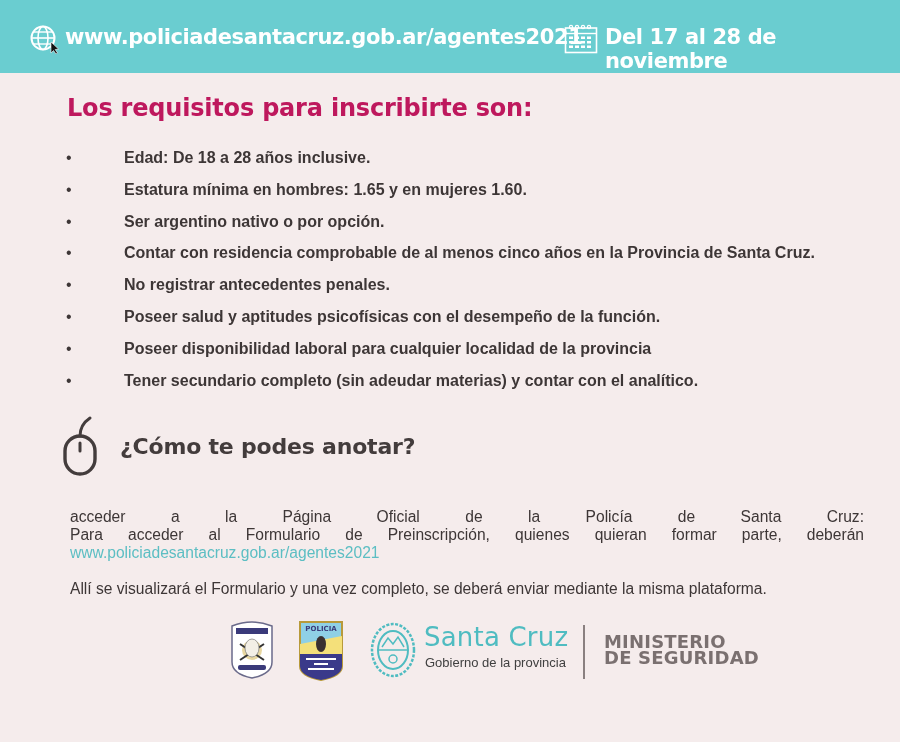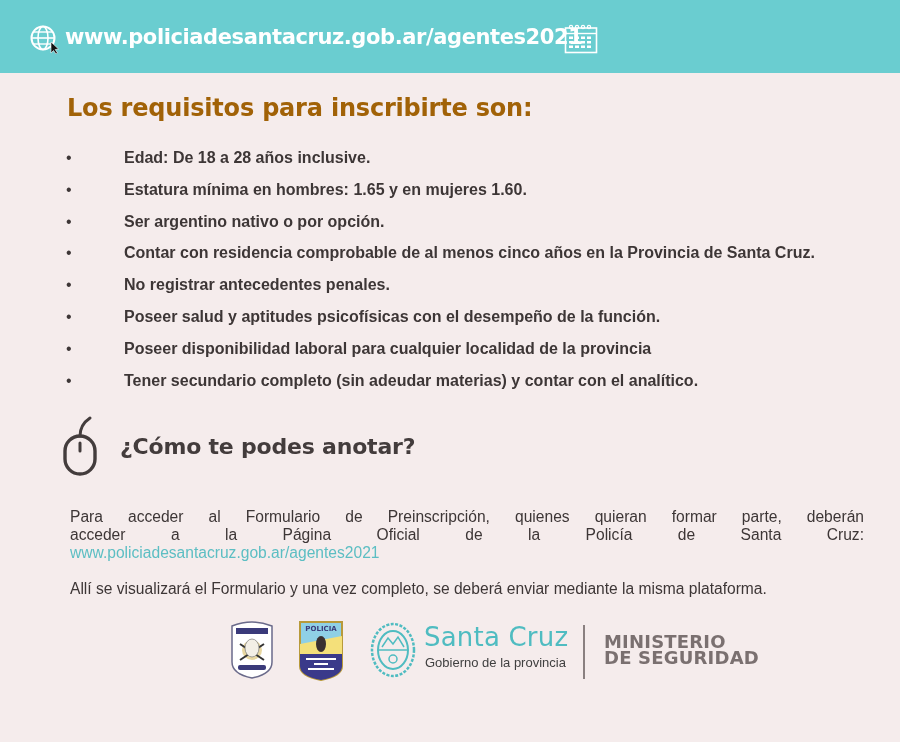--- a/index.html
+++ b/index.html
@@ -19,21 +19,21 @@
     letter-spacing: -0.4px;
   }
   .topbar .globe { position: absolute; left: 29px; top: 24px; width: 32px; height: 30px; }
   .topbar .url { position: absolute; left: 65px; top: 25px; }
   .topbar .cal { position: absolute; left: 564px; top: 24px; width: 34px; height: 30px; }
   .topbar .dates { position: absolute; left: 605px; top: 25px; }
 
   .h1 {
     position: absolute; left: 67px; top: 94px;
     font-family: "DejaVu Sans", sans-serif; font-weight: bold;
-    font-size: 24px; color: #a16207; letter-spacing: -0.2px;
+    font-size: 24px; color: #be185d; letter-spacing: -0.2px;
   }
   .req-list { position: absolute; left: 66px; top: 145px; margin: 0; padding: 0; list-style: none; }
   .req-list li {
     position: relative; height: 31.8px; line-height: 26px;
     font-size: 16px; color: #3d3636; white-space: nowrap;
   }
   .req-list .bullet { position: absolute; left: 0; top: 0; width: 10px; }
   .req-list .txt { position: absolute; left: 58px; top: 0; font-weight: bold; }
 
   .mouse { position: absolute; left: 62px; top: 416px; width: 36px; height: 60px; }
@@ -99,20 +99,21 @@
       <rect x="5" y="17" width="4" height="2.5"></rect>
         <rect x="11" y="17" width="4" height="2.5"></rect>
         <rect x="17" y="17" width="4" height="2.5"></rect>
         <rect x="23" y="17" width="4" height="2.5"></rect>
       <rect x="5" y="21.5" width="4" height="2.5"></rect>
         <rect x="11" y="21.5" width="4" height="2.5"></rect>
         <rect x="17" y="21.5" width="4" height="2.5"></rect>
         <rect x="23" y="21.5" width="4" height="2.5"></rect>
     </g>
   </svg>
+  <span class="dates">Del 17 al 28 de noviembre</span>
 </div>
 
 <div class="h1">Los requisitos para inscribirte son:</div>
 
 <ul class="req-list">
   <li>
       <span class="bullet">•</span>
       <span class="txt">Edad: De 18 a 28 años inclusive.</span>
     </li>
   <li>
@@ -146,22 +147,22 @@
 </ul>
 
 <svg class="mouse" viewBox="0 0 36 60">
   <path d="M18 20 C18 12 22 6 28 2" fill="none" stroke="#433c3c" stroke-width="3" stroke-linecap="round"></path>
   <rect x="3" y="20" width="30" height="38" rx="15" ry="15" fill="none" stroke="#433c3c" stroke-width="3.4"></rect>
   <line x1="18" y1="27" x2="18" y2="35" stroke="#433c3c" stroke-width="3" stroke-linecap="round"></line>
 </svg>
 <div class="h2">¿Cómo te podes anotar?</div>
 
 <div class="para p1">
+  <span class="just">acceder a la Página Oficial de la Policía de Santa Cruz:</span>
   <span class="just">Para acceder al Formulario de Preinscripción, quienes quieran formar parte, deberán</span>
-  <span class="just">acceder a la Página Oficial de la Policía de Santa Cruz:</span>
   <span class="link">www.policiadesantacruz.gob.ar/agentes2021</span>
 </div>
 <div class="para p2">Allí se visualizará el Formulario y una vez completo, se deberá enviar mediante la misma plataforma.</div>
 
 <div class="logos">
   <svg class="logo1" viewBox="0 0 52 62">
     <path d="M6 8 Q26 0 46 8 L46 44 Q46 56 26 60 Q6 56 6 44 Z" fill="#fff" stroke="#6a6a8a" stroke-width="1.5"></path>
     <rect x="10" y="10" width="32" height="6" fill="#3a3a7a"></rect>
     <circle cx="26" cy="32" r="10" fill="#e8d7a0"></circle>
     <path d="M14 26 L38 42 M38 26 L14 42" stroke="#333" stroke-width="2"></path>

